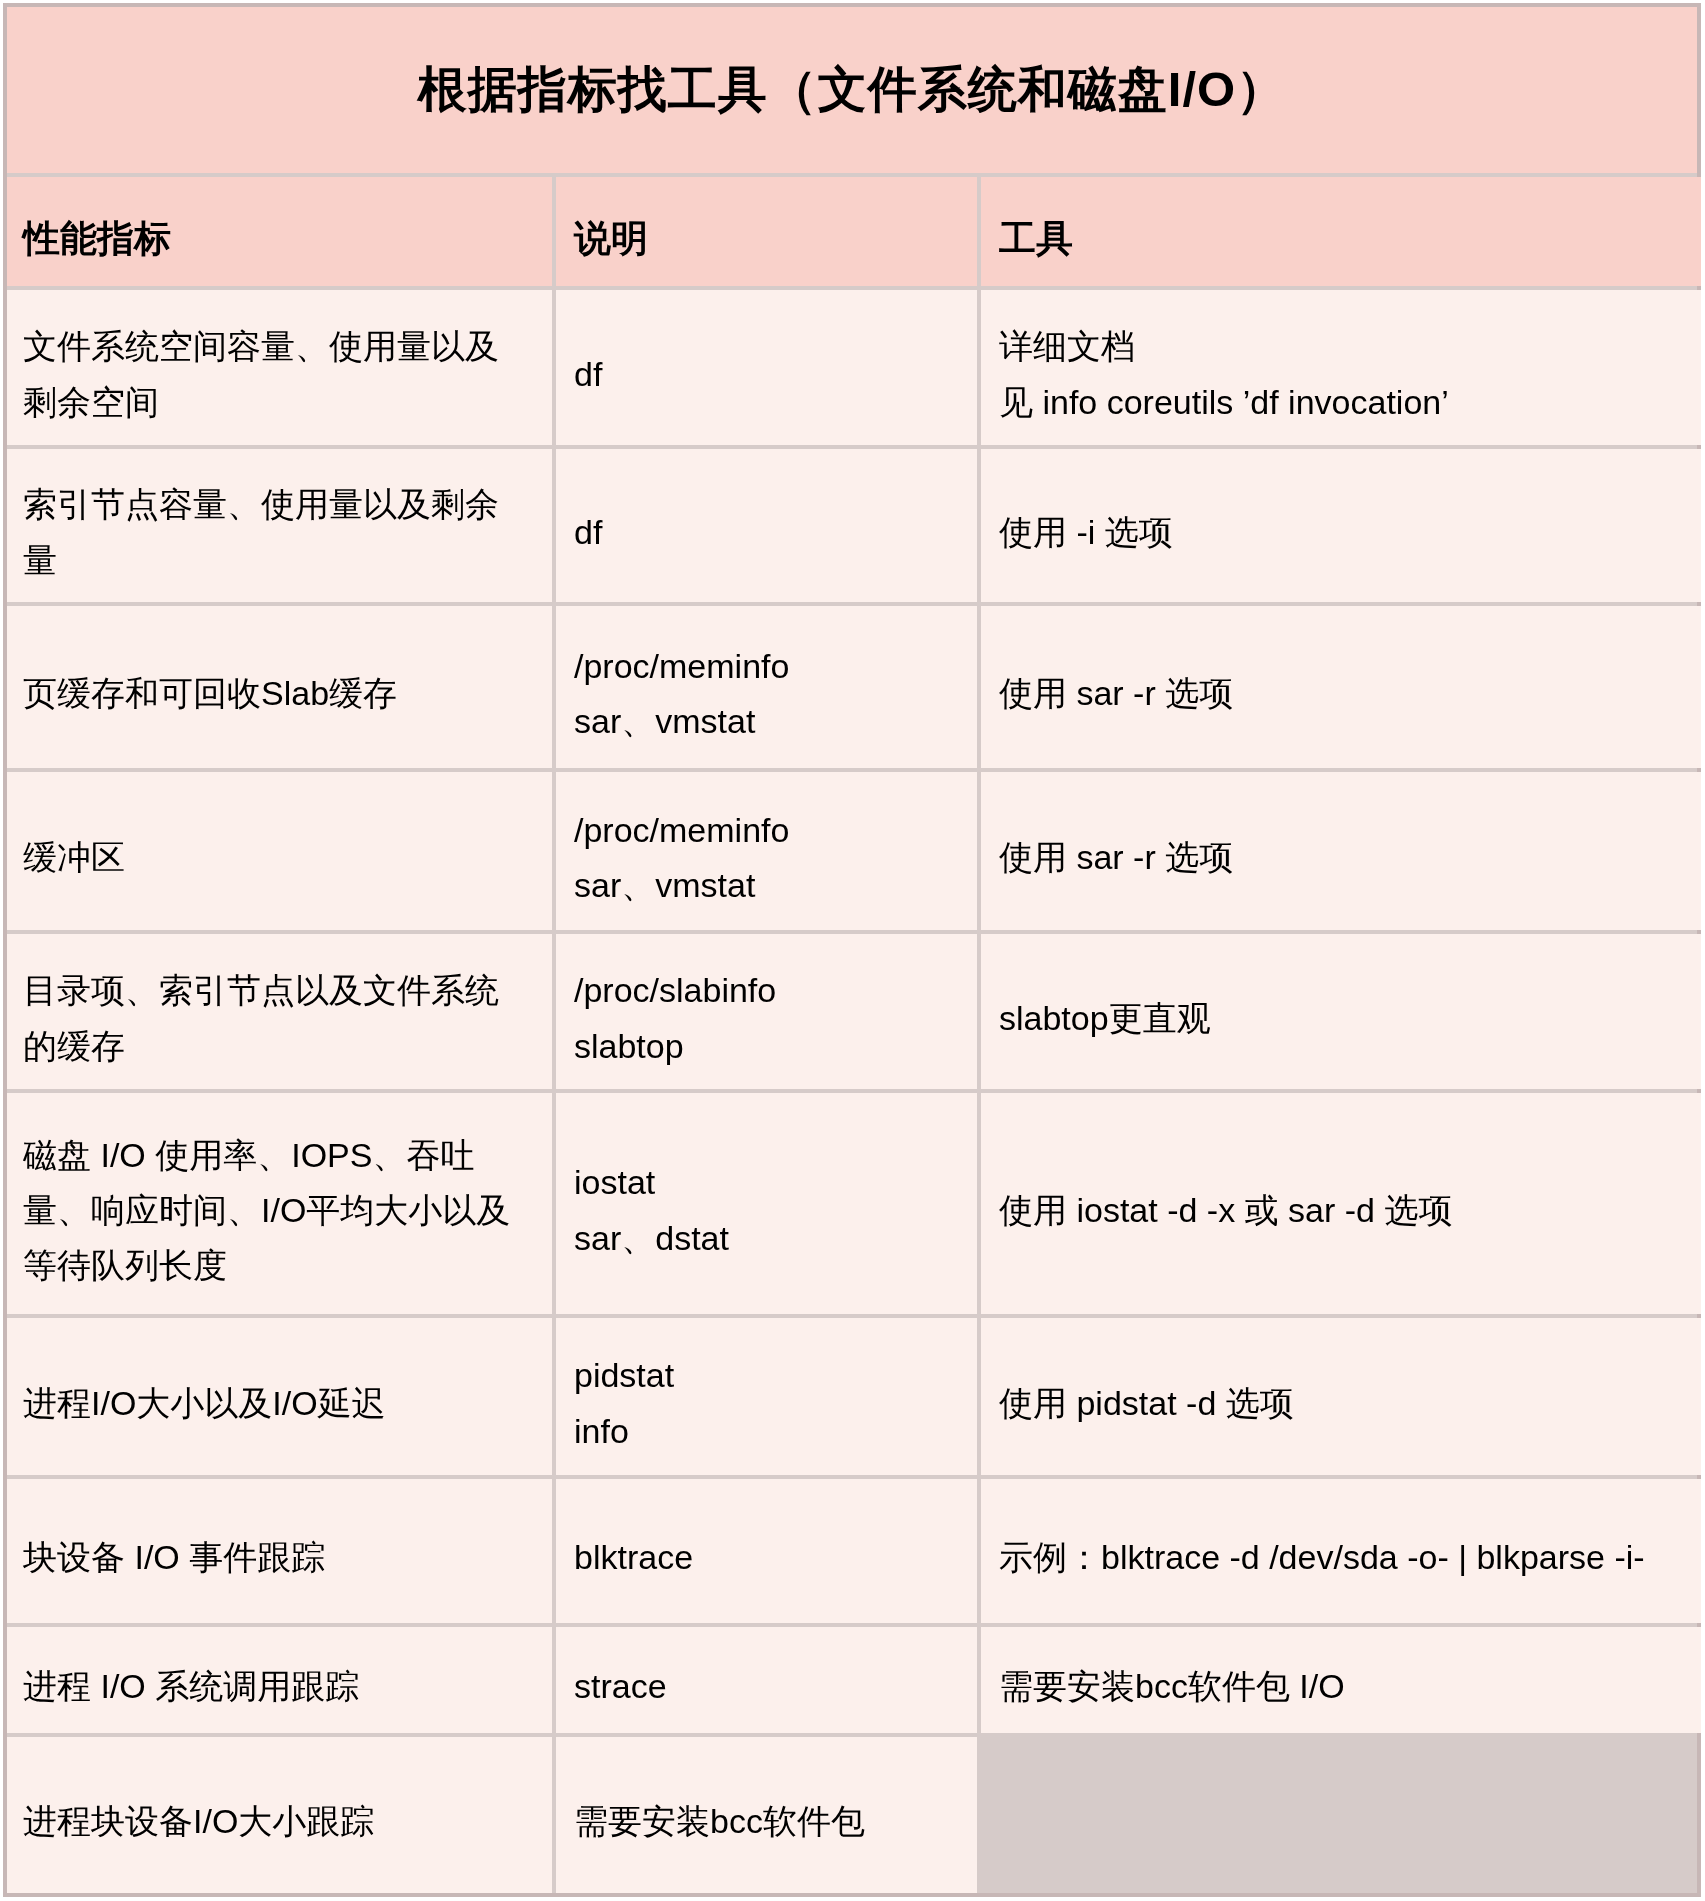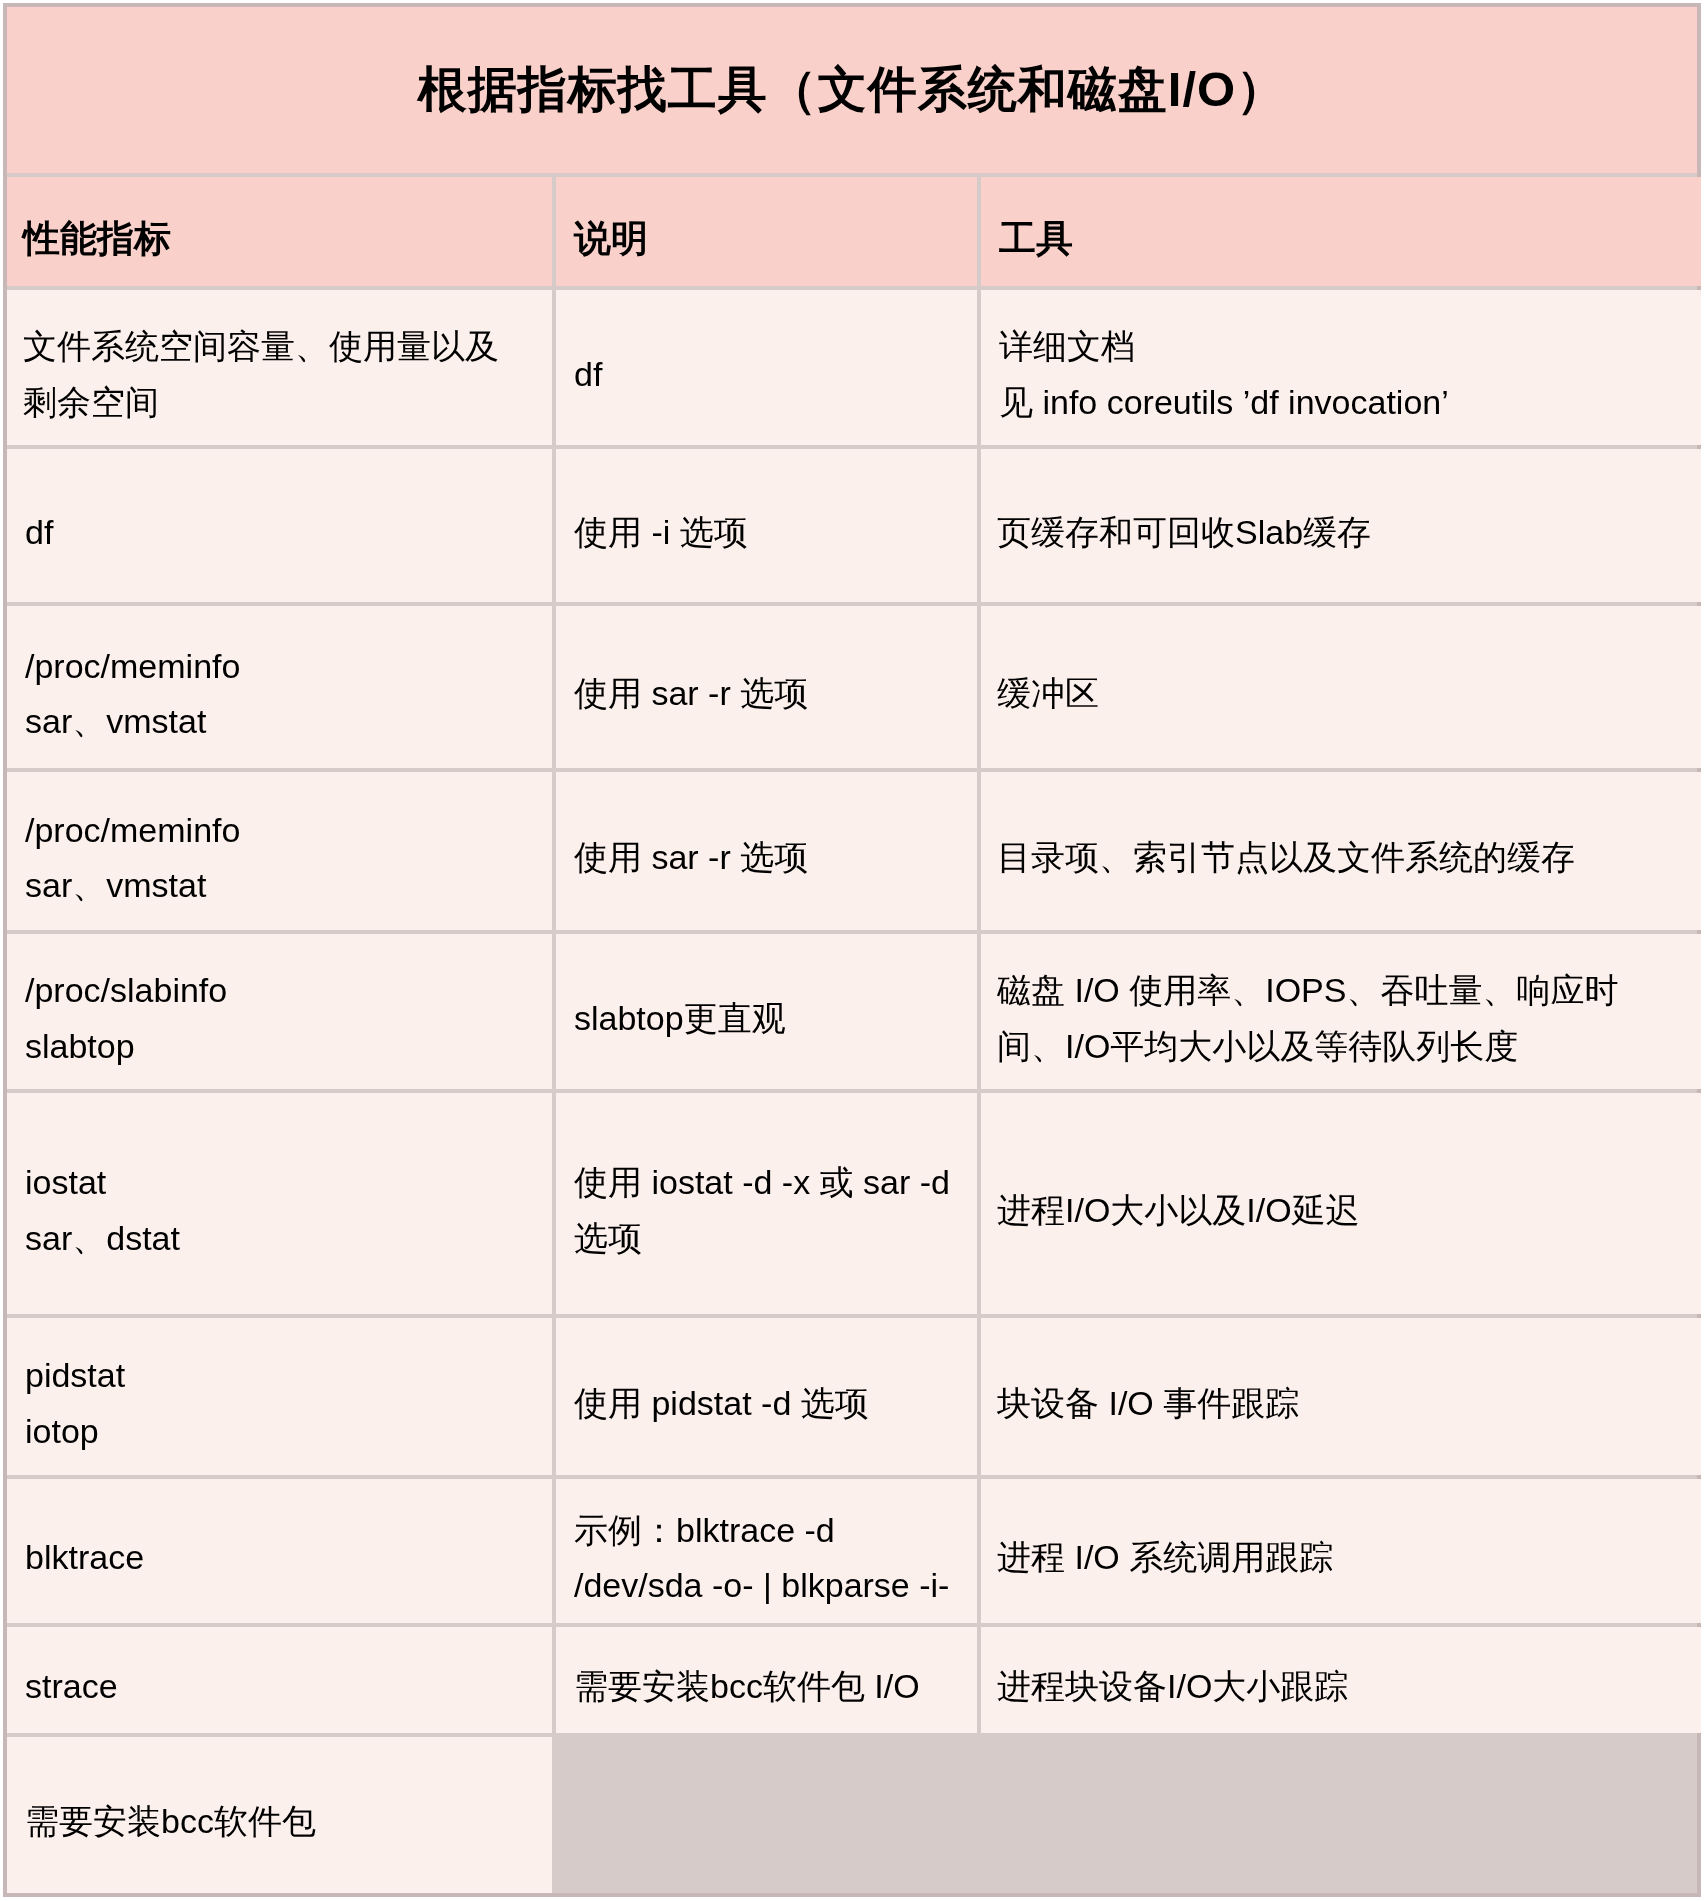--- a/index.html
+++ b/index.html
@@ -81,20 +81,23 @@
         <div class="cell col-metric">
           <span class="txt">文件系统空间容量、使用量以及剩余空间</span>
         </div>
         <div class="cell col-tool">
           <span class="txt">df</span>
         </div>
         <div class="cell col-note">
           <span class="txt">详细文档
 见 info coreutils ’df invocation’</span>
         </div>
+        <div class="cell col-metric">
+          <span class="txt">索引节点容量、使用量以及剩余量</span>
+        </div>
         <div class="cell col-tool">
           <span class="txt">df</span>
         </div>
         <div class="cell col-note">
           <span class="txt">使用 -i 选项</span>
         </div>
         <div class="cell col-metric">
           <span class="txt">页缓存和可回收Slab缓存</span>
         </div>
         <div class="cell col-tool">
@@ -132,21 +135,21 @@
 sar、dstat</span>
         </div>
         <div class="cell col-note">
           <span class="txt">使用 iostat -d -x 或 sar -d 选项</span>
         </div>
         <div class="cell col-metric">
           <span class="txt">进程I/O大小以及I/O延迟</span>
         </div>
         <div class="cell col-tool">
           <span class="txt">pidstat
-iotop</span>
+info</span>
         </div>
         <div class="cell col-note">
           <span class="txt">使用 pidstat -d 选项</span>
         </div>
         <div class="cell col-metric">
           <span class="txt">块设备 I/O 事件跟踪</span>
         </div>
         <div class="cell col-tool">
           <span class="txt">blktrace</span>
         </div>

